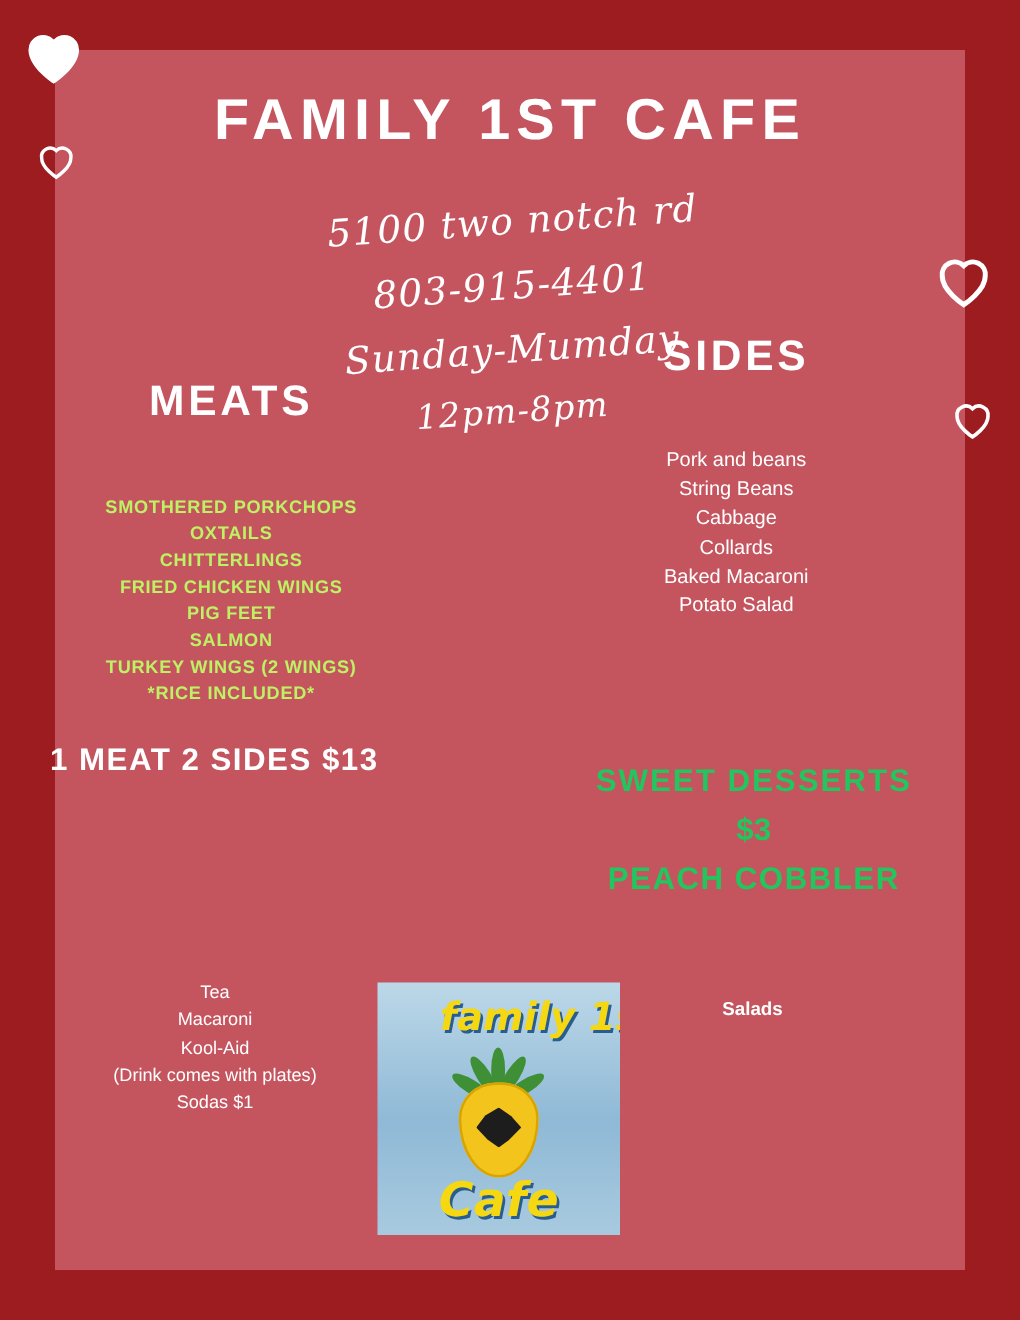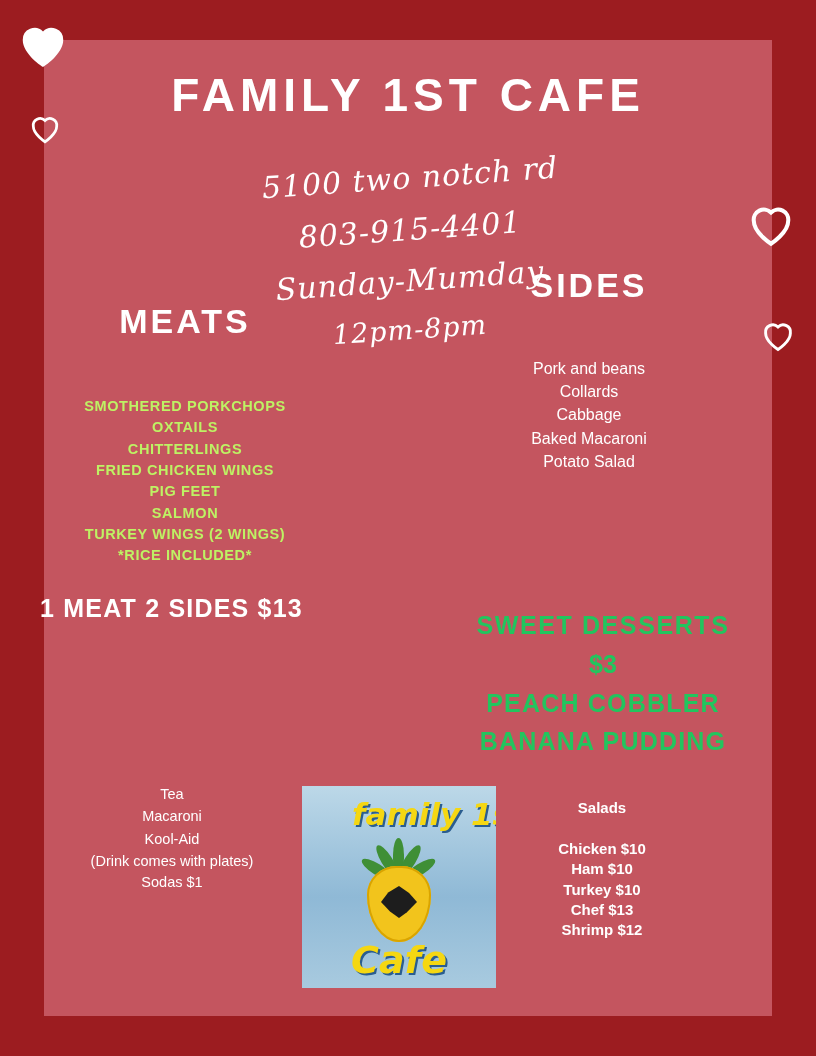--- a/index.html
+++ b/index.html
@@ -316,49 +316,42 @@
     <div>PIG FEET</div>
     <div>SALMON</div>
     <div>TURKEY WINGS (2 WINGS)</div>
     <div>*RICE INCLUDED*</div>
   </div>
   <div class="combo">1 MEAT 2 SIDES $13</div>
 
   <div class="sec-head" id="sides-head">SIDES</div>
   <div class="sides-list">
     <div>Pork and beans</div>
+    <div>String Beans</div>
+    <div>Cabbage</div>
     <div>Collards</div>
-    <div>Cabbage</div>
     <div>Baked Macaroni</div>
     <div>Potato Salad</div>
   </div>
 
   <div class="desserts">
     <div class="d-head">SWEET DESSERTS</div>
     <div class="d-price">$3</div>
     <div class="d-item">PEACH COBBLER</div>
-    <div class="d-item">BANANA PUDDING</div>
   </div>
 
   <div class="bev-list">
     <div>Tea</div>
     <div>Macaroni</div>
     <div>Kool-Aid</div>
     <div>(Drink comes with plates)</div>
   </div>
   <div class="bev-sodas">Sodas $1</div>
 
   <div class="salads-head">Salads</div>
-  <div class="salads-list">
-    <div>Chicken $10</div>
-    <div>Ham $10</div>
-    <div>Turkey $10</div>
-    <div>Chef $13</div>
-    <div>Shrimp $12</div>
-  </div>
 
   <div class="logo">
     <div class="l-top">family 1st</div>
     <div class="pineapple">
       <div class="pine-leaf"></div>
       <div class="pine-leaf l2"></div>
       <div class="pine-leaf l3"></div>
       <div class="pine-leaf l4"></div>
       <div class="pine-leaf l5"></div>
       <div class="pine-body"></div>

